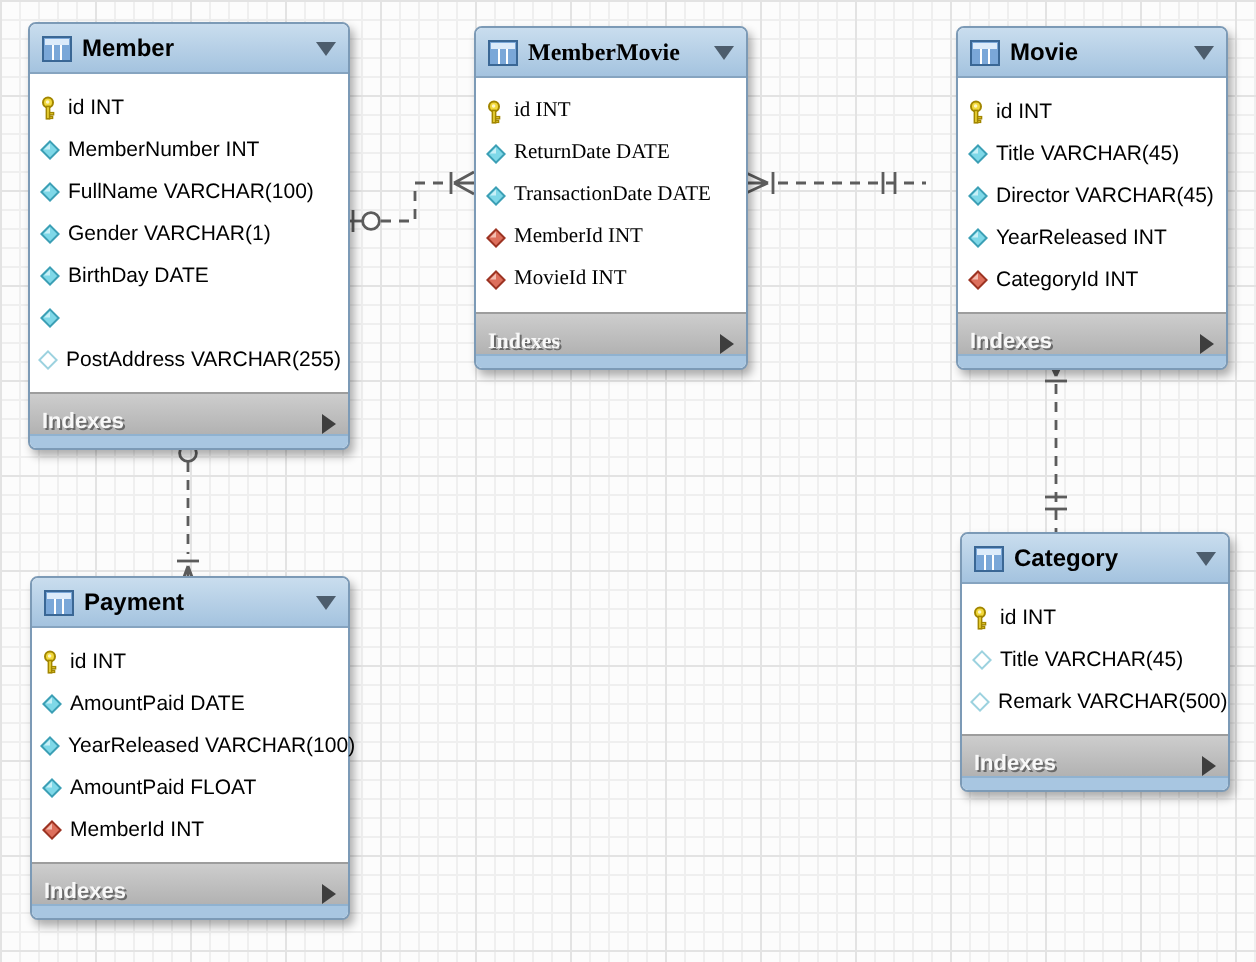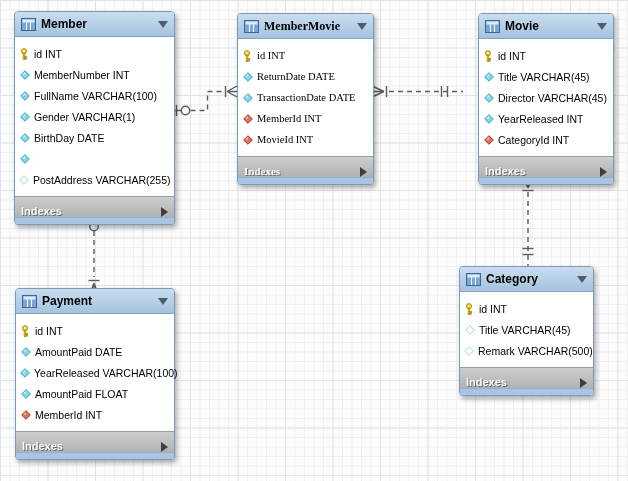--- a/index.html
+++ b/index.html
@@ -381,21 +381,21 @@
           </span>
           <span class="fld-label">MemberId INT</span>
         </div>
       </div>
       <div class="tbl-footer">
         <span class="tbl-footer-label">Indexes</span>
         <span class="tbl-footer-arrow"></span>
       </div>
       <div class="tbl-strip"></div>
     </div>
-    <div class="table-figure" style="left: 459px; top: 266px; width: 133px;">
+    <div class="table-figure" style="left: 480px; top: 266px; width: 133px;">
       <div class="tbl-header">
         <span class="tbl-icon">
           <svg width="15" height="13" viewBox="0 0 15 13">
             <rect x="0.5" y="0.5" width="14" height="12" fill="#7aa7d8" stroke="#3a6795"></rect>
             <rect x="1.5" y="1.5" width="12" height="3" fill="#dcebfa"></rect>
             <line x1="5.5" y1="4.5" x2="5.5" y2="12" stroke="#ffffff"></line>
             <line x1="9.5" y1="4.5" x2="9.5" y2="12" stroke="#ffffff"></line>
           </svg>
         </span>
         <span class="tbl-title">Category</span>

